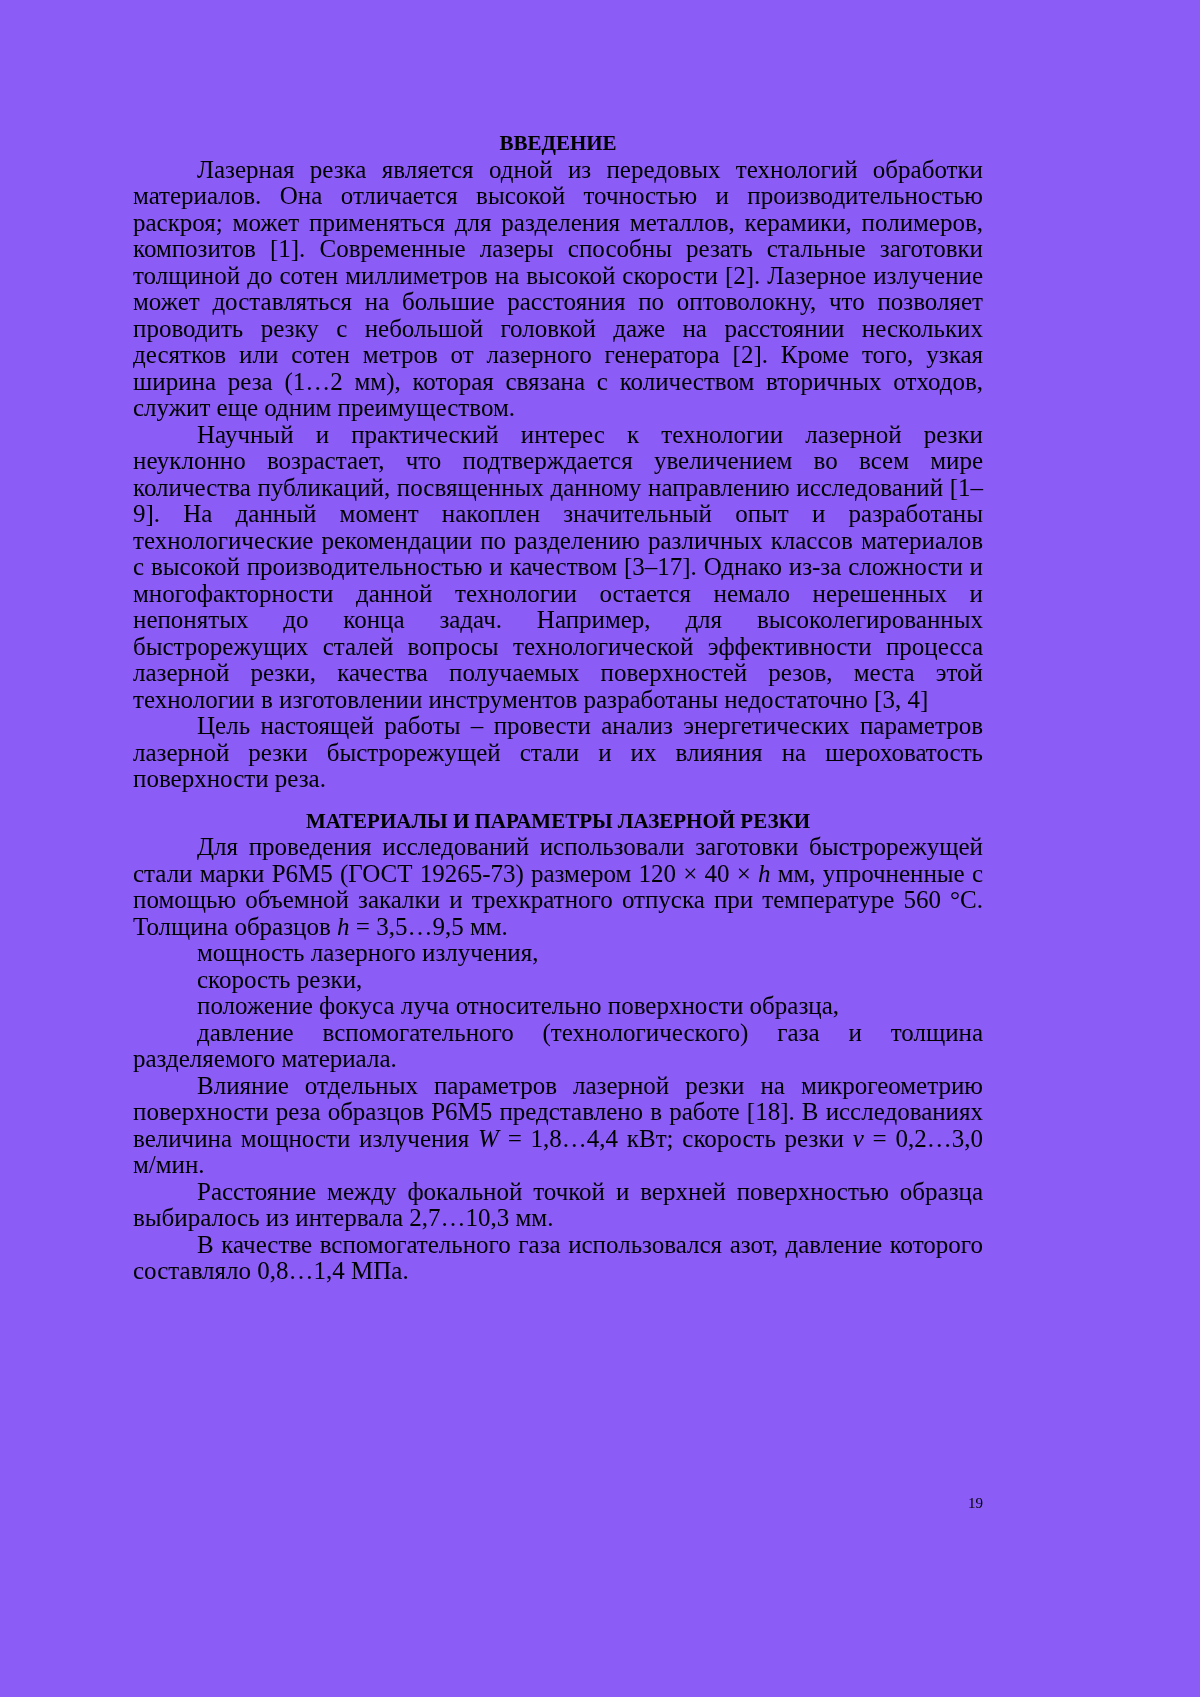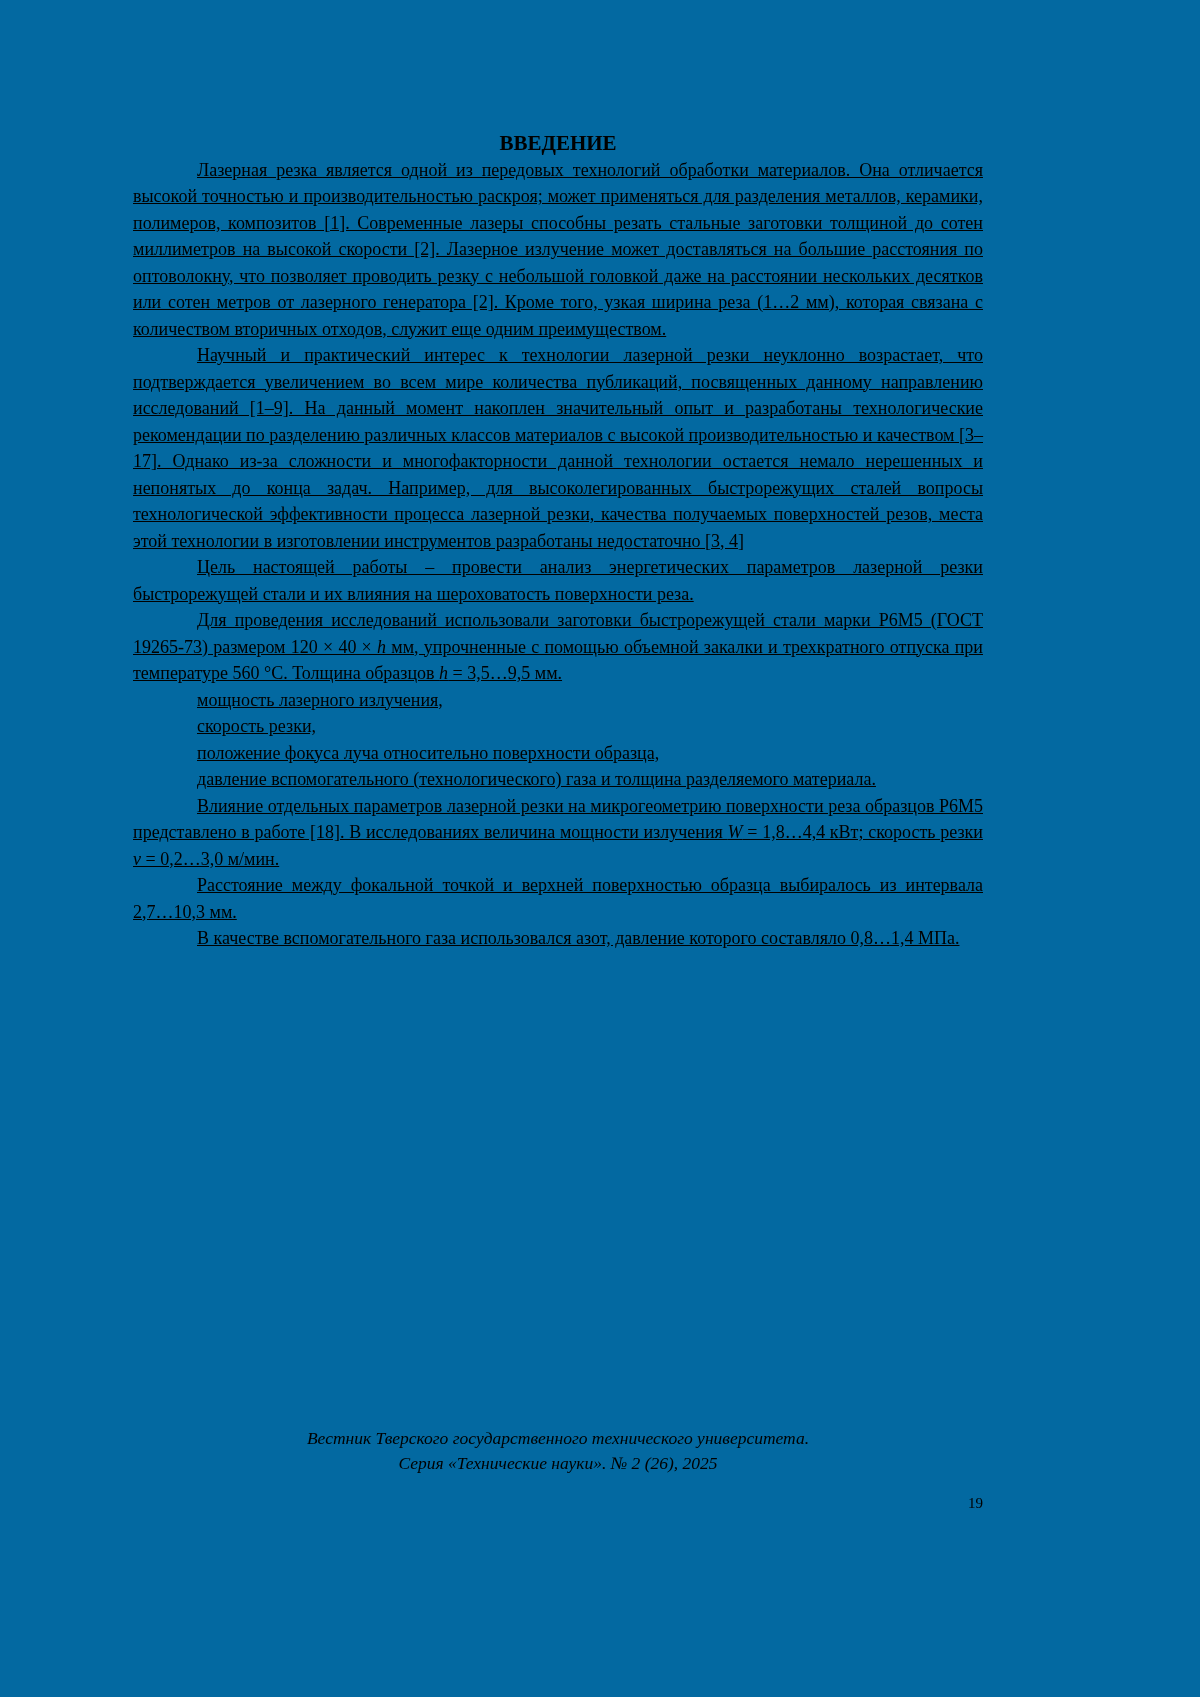--- a/index.html
+++ b/index.html
@@ -4,21 +4,21 @@
 <style>
   html, body {
     margin: 0;
     padding: 0;
     background: #ffffff;
   }
   .page {
     position: relative;
     width: 1200px;
     height: 1697px;
-    background: #0369a1;
+    background: #8b5cf6;
     font-family: "Liberation Serif", "DejaVu Serif", serif;
     color: #000000;
     overflow: hidden;
   }
   .content {
     position: absolute;
     left: 133px;
     top: 130px;
     width: 850px;
   }
@@ -27,25 +27,24 @@
     text-align: center;
     font-weight: bold;
     font-size: 21px;
     line-height: 26.5px;
   }
   .sec-heading.spaced {
     margin-top: 15px;
   }
   .para {
     margin: 0;
-    font-size: 18px;
+    font-size: 25px;
     line-height: 26.5px;
     text-align: justify;
     text-indent: 64px;
-    text-decoration: underline;
   }
   .para i {
     font-style: italic;
   }
   .footer {
     position: absolute;
     left: 133px;
     width: 850px;
     top: 1426px;
     text-align: center;
@@ -69,32 +68,29 @@
 <div class="page">
 
   <div class="content">
 
     <h2 class="sec-heading">ВВЕДЕНИЕ</h2>
 
     <p class="para">Лазерная резка является одной из передовых технологий обработки материалов. Она отличается высокой точностью и производительностью раскроя; может применяться для разделения металлов, керамики, полимеров, композитов [1]. Современные лазеры способны резать стальные заготовки толщиной до сотен миллиметров на высокой скорости [2]. Лазерное излучение может доставляться на большие расстояния по оптоволокну, что позволяет проводить резку с небольшой головкой даже на расстоянии нескольких десятков или сотен метров от лазерного генератора [2]. Кроме того, узкая ширина реза (1…2 мм), которая связана с количеством вторичных отходов, служит еще одним преимуществом.</p>
     <p class="para">Научный и практический интерес к технологии лазерной резки неуклонно возрастает, что подтверждается увеличением во всем мире количества публикаций, посвященных данному направлению исследований [1–9]. На данный момент накоплен значительный опыт и разработаны технологические рекомендации по разделению различных классов материалов с высокой производительностью и качеством [3–17]. Однако из-за сложности и многофакторности данной технологии остается немало нерешенных и непонятых до конца задач. Например, для высоколегированных быстрорежущих сталей вопросы технологической эффективности процесса лазерной резки, качества получаемых поверхностей резов, места этой технологии в изготовлении инструментов разработаны недостаточно [3, 4]</p>
     <p class="para">Цель настоящей работы – провести анализ энергетических параметров лазерной резки быстрорежущей стали и их влияния на шероховатость поверхности реза.</p>
 
+    <h2 class="sec-heading spaced">МАТЕРИАЛЫ И ПАРАМЕТРЫ ЛАЗЕРНОЙ РЕЗКИ</h2>
 
     <p class="para"><span>Для проведения исследований использовали заготовки быстрорежущей стали марки Р6М5 (ГОСТ 19265-73) размером 120 × 40 × </span><i>h</i><span> мм, упрочненные с помощью объемной закалки и трехкратного отпуска при температуре 560 °С. Толщина образцов </span><i>h</i><span> = 3,5…9,5 мм.</span></p>
     <p class="para">мощность лазерного излучения,</p>
     <p class="para">скорость резки,</p>
     <p class="para">положение фокуса луча относительно поверхности образца,</p>
     <p class="para">давление вспомогательного (технологического) газа и толщина разделяемого материала.</p>
     <p class="para"><span>Влияние отдельных параметров лазерной резки на микрогеометрию поверхности реза образцов Р6М5 представлено в работе [18]. В исследованиях  величина мощности излучения </span><i>W</i><span> = 1,8…4,4 кВт;  скорость резки </span><i>v</i><span> = 0,2…3,0 м/мин.</span></p>
     <p class="para">Расстояние между фокальной точкой и верхней поверхностью образца выбиралось из интервала 2,7…10,3 мм.</p>
     <p class="para">В качестве вспомогательного газа использовался азот, давление которого составляло 0,8…1,4 МПа.</p>
 
   </div>
 
-  <div class="footer">
-    <div>Вестник Тверского государственного технического университета.</div>
-    <div>Серия «Технические науки». № 2 (26), 2025</div>
-  </div>
 
   <div class="page-number">19</div>
 
 </div>
 
 </body></html>

